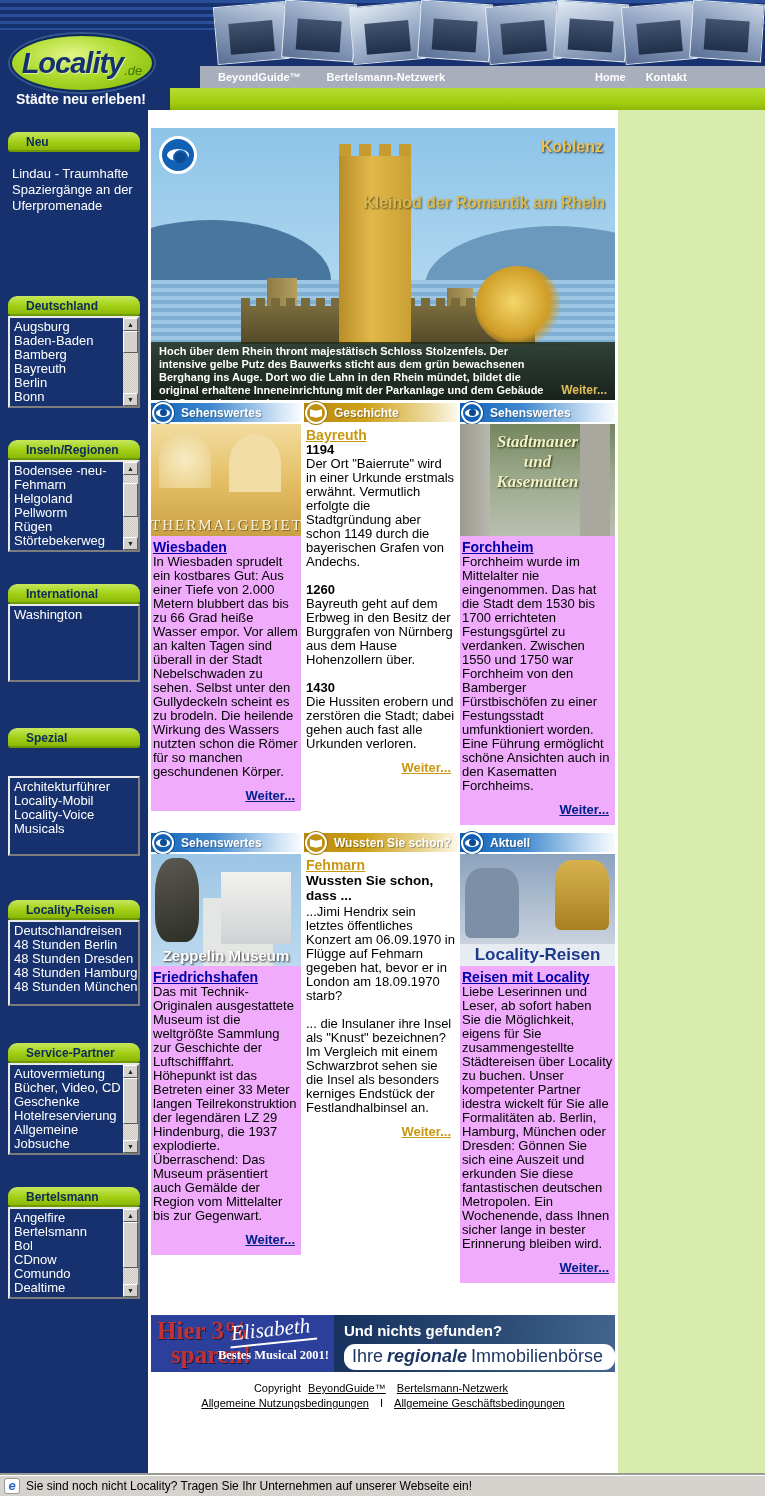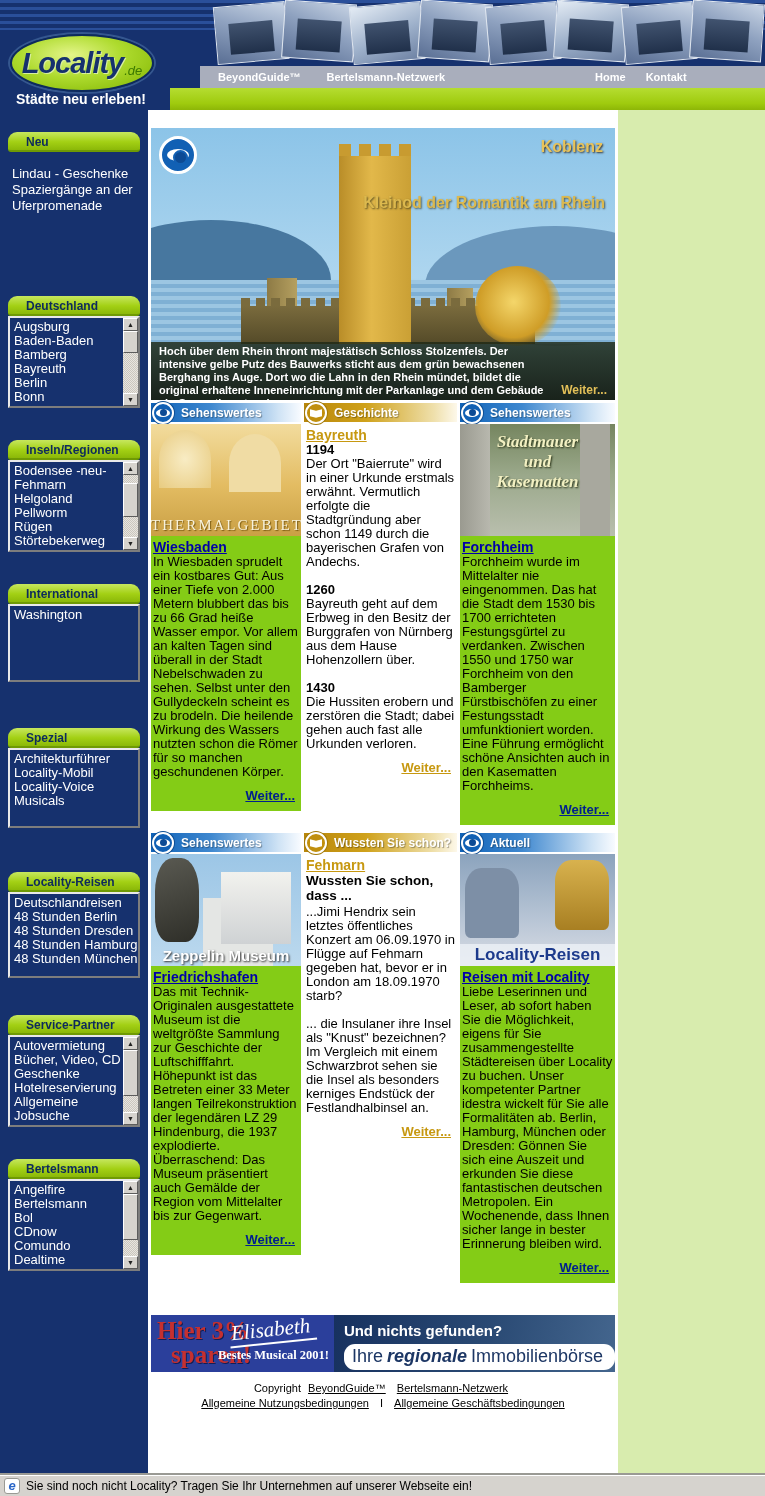--- a/index.html
+++ b/index.html
@@ -46,21 +46,21 @@
   .sb-section.s6 { padding-top:37px; } .sb-section.s7 { padding-top:32px; }
   .sb-header { height:20px; border-radius:9px 9px 3px 3px; padding:3px 0 0 18px;
     background:linear-gradient(180deg,#c6e75e 0%,#a3d014 55%,#8bb808 100%);
     border-bottom:2px solid #6f9a04; color:#0d2a5c; font-weight:bold; font-size:12px; }
   .sb-text { color:#fff; font-size:13px; line-height:16px; padding:14px 2px 0 4px; cursor:pointer; }
   .sb-listbox { margin-top:0; background:#16316e; border:2px solid #e9e9e9;
     border-right-color:#7d7d7d; border-bottom-color:#7d7d7d; display:flex; }
   .sb-items { flex:1; padding:2px 0 2px 4px; overflow:hidden; }
   .sb-item { color:#fff; font-size:13px; line-height:14px; white-space:nowrap; cursor:pointer; }
   .sb-listbox.h6 { height:92px; } .sb-listbox.h1 { height:78px; }
-  .sb-listbox.h4 { height:80px; } .sb-listbox.h5 { height:86px; }
+  .sb-listbox.h4 { height:80px;margin-top:28px; } .sb-listbox.h5 { height:86px; }
   .sb-scroll { width:15px; background:repeating-conic-gradient(#cac6be 0 25%,#e8e5df 0 50%) 0 0/2px 2px;
     display:flex; flex-direction:column; cursor:pointer; }
   .sb-arrow { height:13px; background:#d6d3ce; border:1px solid; border-color:#fff #5c5c5c #5c5c5c #fff;
     font-size:7px; color:#222; text-align:center; line-height:11px; }
   .sb-thumb { background:#d6d3ce; border:1px solid; border-color:#fff #5c5c5c #5c5c5c #fff; }
   .thumb-a { height:22px; margin-bottom:auto; }
   .thumb-b { height:34px; margin:8px 0 auto 0; }
   .thumb-c { height:46px; margin-bottom:auto; }
 
   
@@ -149,21 +149,21 @@
     background:linear-gradient(160deg,#5a5a52,#2e2e28); border-radius:40% 40% 30% 30%; }
   .img-zeppelin .img-cap { color:#fff; font-weight:bold; font-size:15px; text-shadow:1px 1px 2px #333; }
   .img-reisen { background:linear-gradient(180deg,#8ba3bd 0%,#b9c6d6 60%,#d9dde4 100%); }
   .img-reisen::before { content:""; position:absolute; right:6px; top:6px; width:54px; height:70px;
     background:linear-gradient(180deg,#d8b24e,#a87f22); border-radius:30% 30% 10% 10%;
     box-shadow:-90px 8px 0 #7d8fa6; }
   .img-reisen .img-cap { bottom:0; background:rgba(235,240,246,.85); color:#1c3a8c; font-weight:bold;
     font-size:17px; font-stretch:condensed; padding:1px 0; }
 
   .art-text { padding:2px 2px 6px 2px; font-size:13px; line-height:14px; color:#000; }
-  .bluebg { background:#84cc16; }
+  .bluebg { background:#f0abfc; }
   .art-title { font-weight:bold; font-size:14px; text-decoration:underline; margin:2px 0 1px 0;
     cursor:pointer; }
   .art-title.blue { color:#0000a8; } .art-title.gold { color:#c79810; }
   .hist-year { font-weight:bold; margin-top:0; }
   .hist-entry + .hist-year, .gap-top { margin-top:14px; }
   .art-sub { font-weight:bold; font-size:13.5px; line-height:15px; margin-bottom:2px; }
   .weiter { text-align:right; font-weight:bold; font-size:13px; text-decoration:underline;
     padding:10px 4px 2px 0; cursor:pointer; }
   .weiter.blue { color:#00208c; } .weiter.gold { color:#c79810; }
 
@@ -226,21 +226,21 @@
       <span class="logo-main">Locality</span>
       <span class="logo-de">.de</span>
     </div>
     <div class="tagline">Städte neu erleben!</div>
   </div>
 
   <div class="sidebar">
 
     <div class="sb-section s0">
       <div class="sb-header">Neu</div>
-      <div class="sb-text">Lindau - Geschenke Spaziergänge an der Uferpromenade</div>
+      <div class="sb-text">Lindau - Traumhafte Spaziergänge an der Uferpromenade</div>
     </div>
 
     <div class="sb-section s1">
       <div class="sb-header">Deutschland</div>
       <div class="sb-listbox h6">
         <div class="sb-items">
           <div class="sb-item">Augsburg</div>
           <div class="sb-item">Baden-Baden</div>
           <div class="sb-item">Bamberg</div>
           <div class="sb-item">Bayreuth</div>

